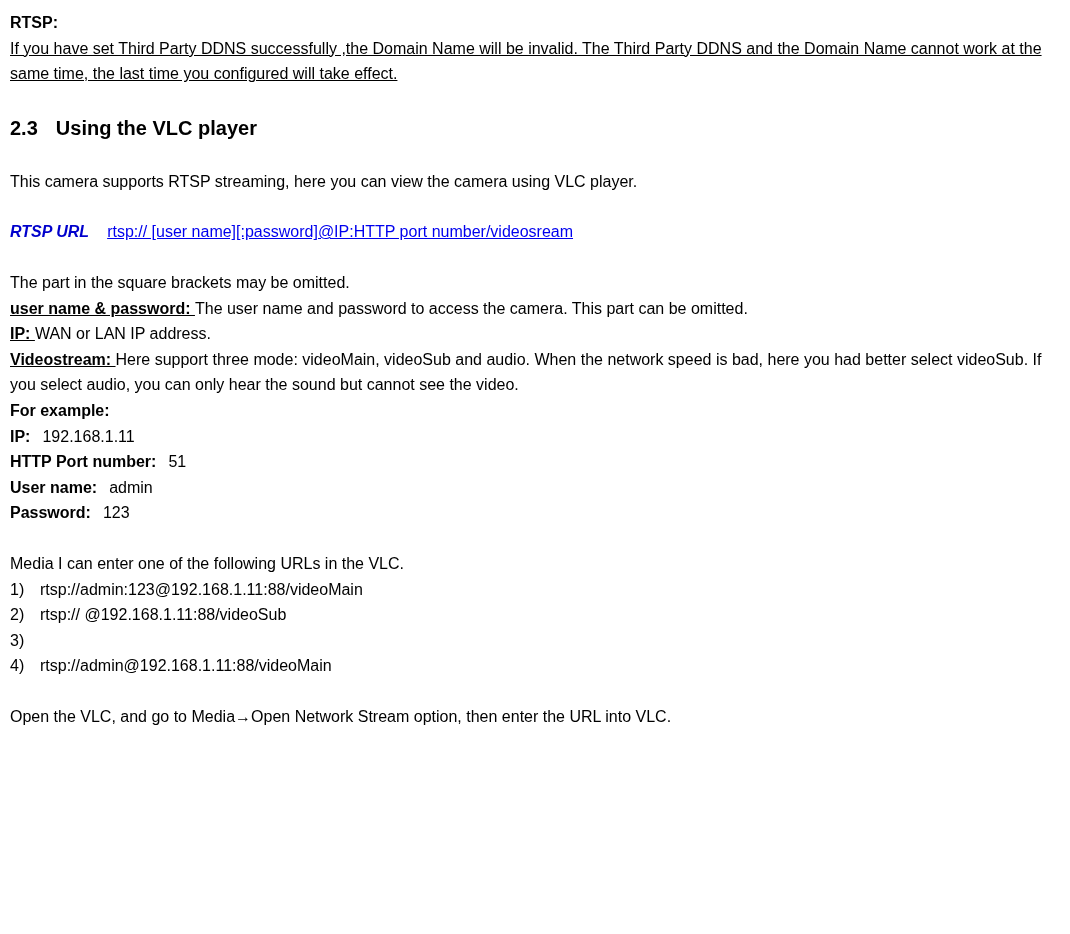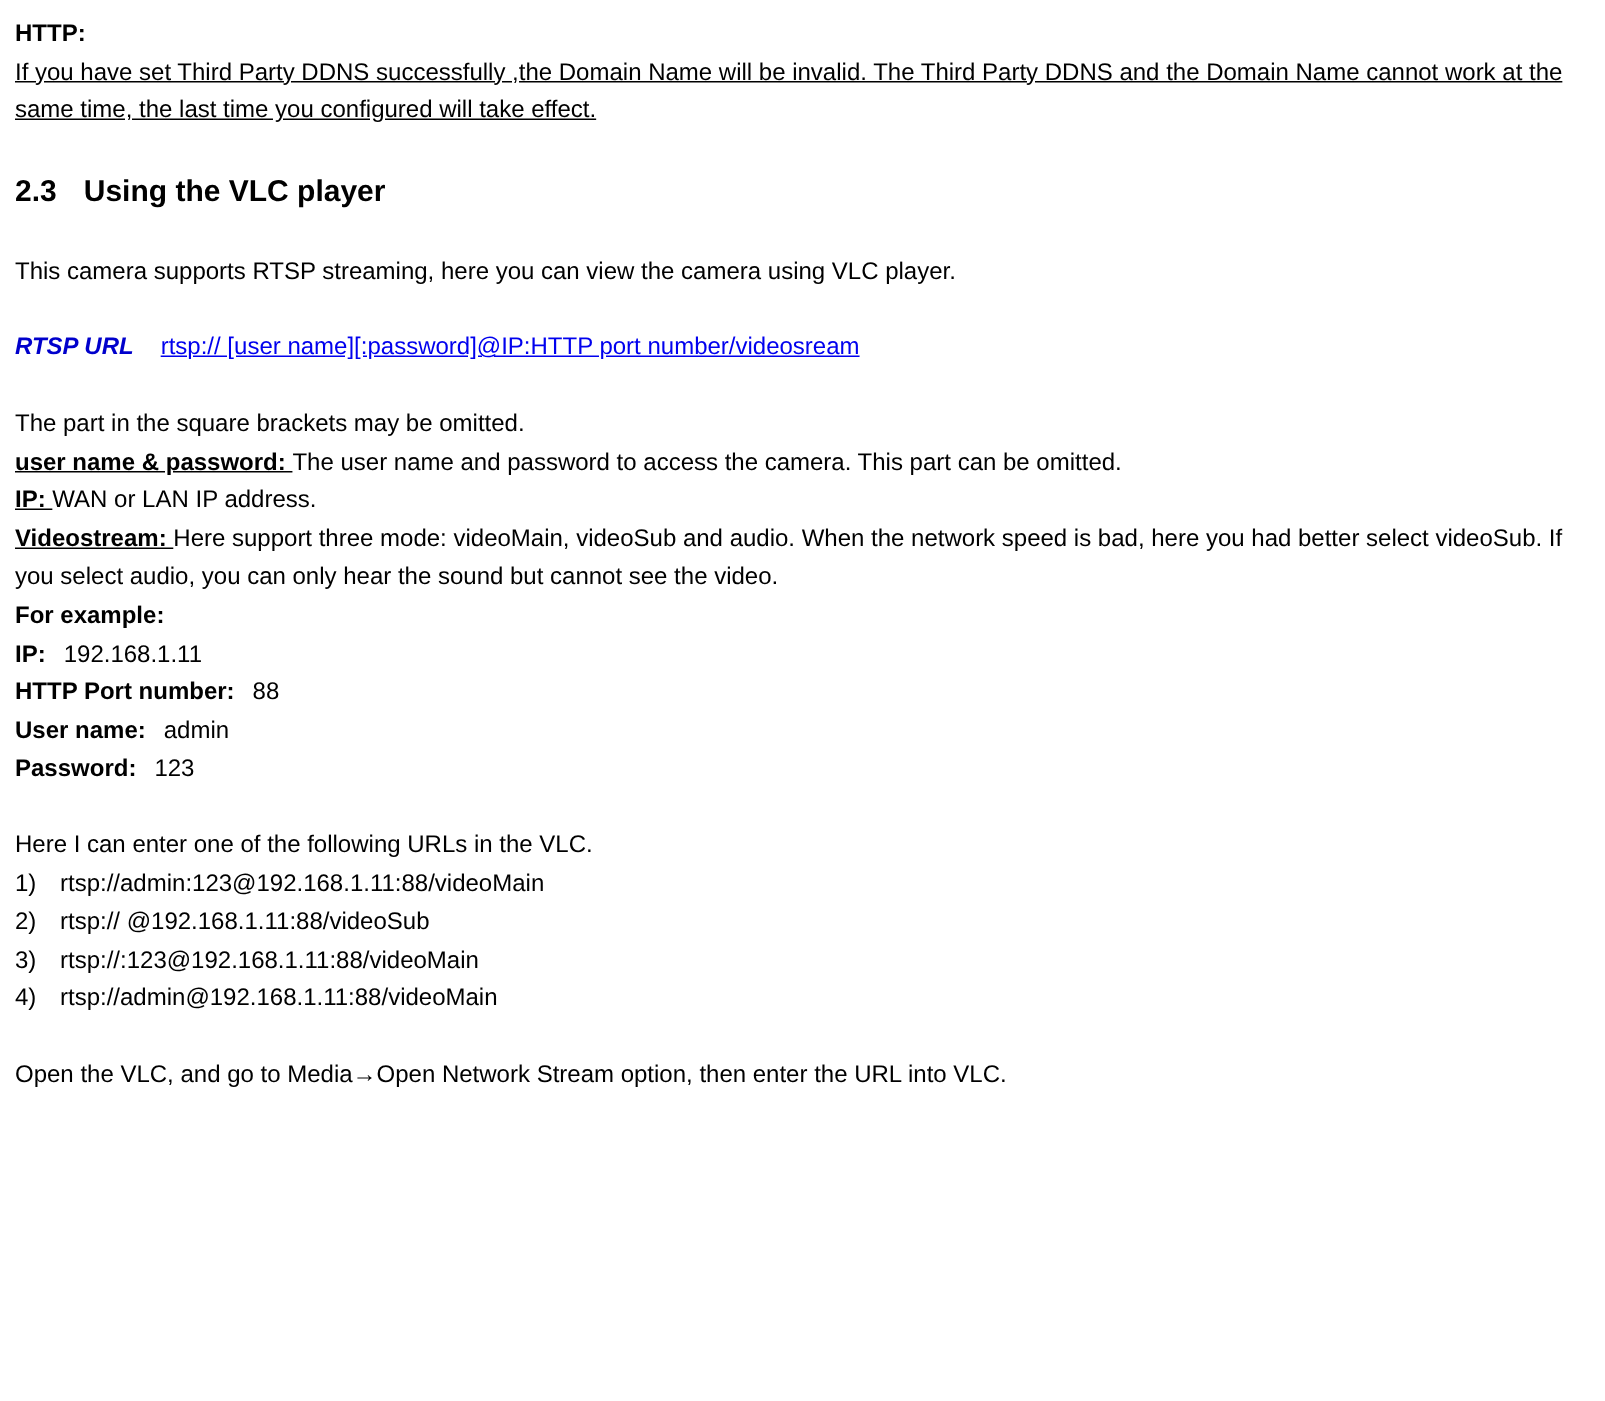--- a/index.html
+++ b/index.html
@@ -41,21 +41,21 @@
     .example-line { margin-bottom: 0; }
     .before-list { margin-top: 25px; margin-bottom: 0; }
     .ol-item { display: flex; }
     .ol-num { width: 30px; }
     .open-vlc { margin-top: 25px; }
   </style>
 </head>
 <body>
 
 <div>
-  <div class="note-label">HTTP:</div>
+  <div class="note-label">RTSP:</div>
   <div class="note-text">If you have set Third Party DDNS successfully ,the Domain Name will be invalid. The Third Party DDNS and the Domain Name cannot work at the same time, the last time you configured will take effect.</div>
 </div>
 
 <h2 class="section-heading">
   <span class="section-number">2.3</span><span>Using the VLC player</span>
 </h2>
 
 <div class="intro-text">This camera supports RTSP streaming, here you can view the camera using VLC player.</div>
 
 <div class="rtsp-line">
@@ -76,43 +76,42 @@
   <span class="def-term">Videostream: </span><span>Here support three mode: videoMain, videoSub and audio. When the network speed is bad, here you had better select videoSub. If you select audio, you can only hear the sound but cannot see the video.</span>
 </div>
 
 <div class="para-block bold">For example:</div>
 
 <div class="example-line">
   <span class="bold spaced-right">IP:</span><span>192.168.1.11</span>
 </div>
 
 <div class="example-line">
-  <span class="bold spaced-right">HTTP Port number:</span><span>88</span>
+  <span class="bold spaced-right">HTTP Port number:</span><span>51</span>
 </div>
 
 <div class="example-line">
   <span class="bold spaced-right">User name:</span><span>admin</span>
 </div>
 
 <div class="example-line">
   <span class="bold spaced-right">Password:</span><span>123</span>
 </div>
 
-<div class="before-list">Here I can enter one of the following URLs in the VLC.</div>
+<div class="before-list">Media I can enter one of the following URLs in the VLC.</div>
 
 <div class="ol-item">
   <span class="ol-num">1)</span>
     <span>rtsp://admin:123@192.168.1.11:88/videoMain</span>
 </div>
 <div class="ol-item">
   <span class="ol-num">2)</span>
     <span>rtsp:// @192.168.1.11:88/videoSub</span>
 </div>
 <div class="ol-item">
   <span class="ol-num">3)</span>
-    <span>rtsp://:123@192.168.1.11:88/videoMain</span>
 </div>
 <div class="ol-item">
   <span class="ol-num">4)</span>
     <span>rtsp://admin@192.168.1.11:88/videoMain</span>
 </div>
 
 <div class="open-vlc">Open the VLC, and go to Media→Open Network Stream option, then enter the URL into VLC.</div>
 
 </body></html>

